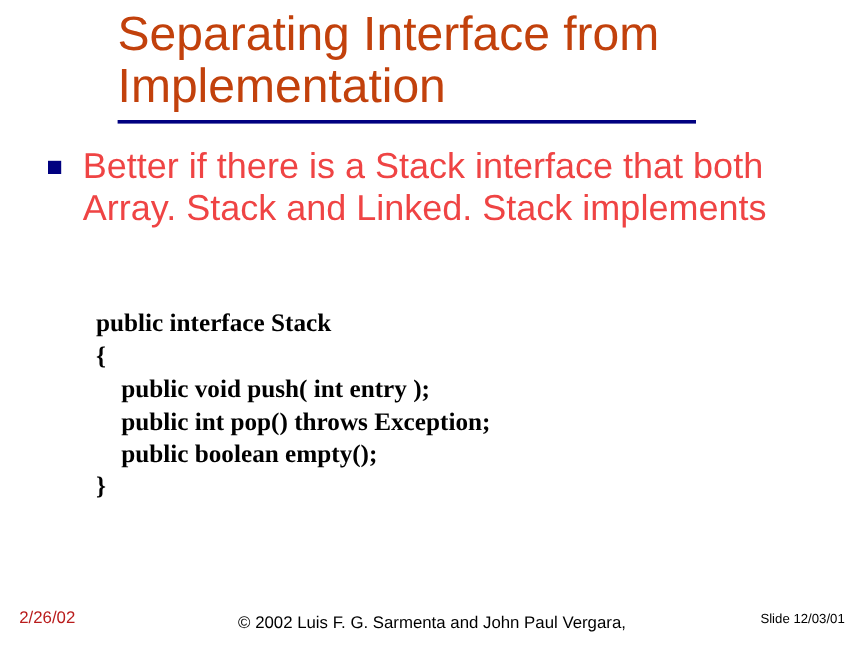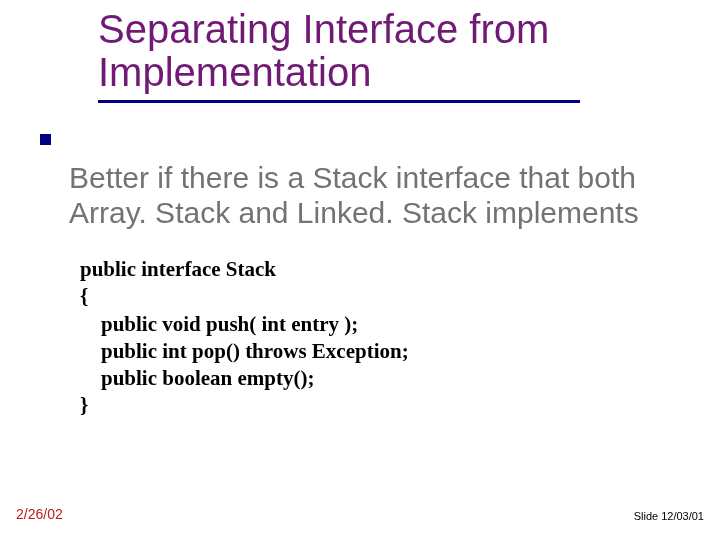--- a/index.html
+++ b/index.html
@@ -18,21 +18,21 @@
     height: 540px;
     box-sizing: border-box;
   }
   .title {
     position: absolute;
     left: 98px;
     top: 8px;
     width: 590px;
     font-size: 40px;
     line-height: 1.08;
-    color: #701a75;
+    color: #c2410c;
     font-weight: normal;
   }
   .title-underline {
     position: absolute;
     left: 98px;
     top: 100px;
     width: 482px;
     height: 3px;
     background: #000080;
   }
@@ -48,23 +48,22 @@
     width: 11px;
     height: 11px;
     background: #000080;
     flex: 0 0 auto;
     margin-top: 12px;
     margin-right: 18px;
   }
   .bullet-text {
     font-size: 30px;
     line-height: 1.15;
-    color: #737373;
+    color: #ef4444;
     font-weight: normal;
-    margin-top: 39px;
   }
   .code-block {
     position: absolute;
     left: 80px;
     top: 256px;
     font-family: Liberation Serif, serif;
     font-size: 21px;
     font-weight: bold;
     line-height: 1.3;
     white-space: pre;
@@ -110,16 +109,17 @@
 
   <div class="code-block">public interface Stack
 {
     public void push( int entry );
     public int pop() throws Exception;
     public boolean empty();
 }</div>
 
   <div class="footer-date">2/26/02</div>
   <div class="footer-center">
+    <div>© 2002 Luis F. G. Sarmenta and John Paul Vergara,</div>
   </div>
   <div class="footer-right">Slide 12/03/01</div>
 
 </div>
 
 </body></html>

